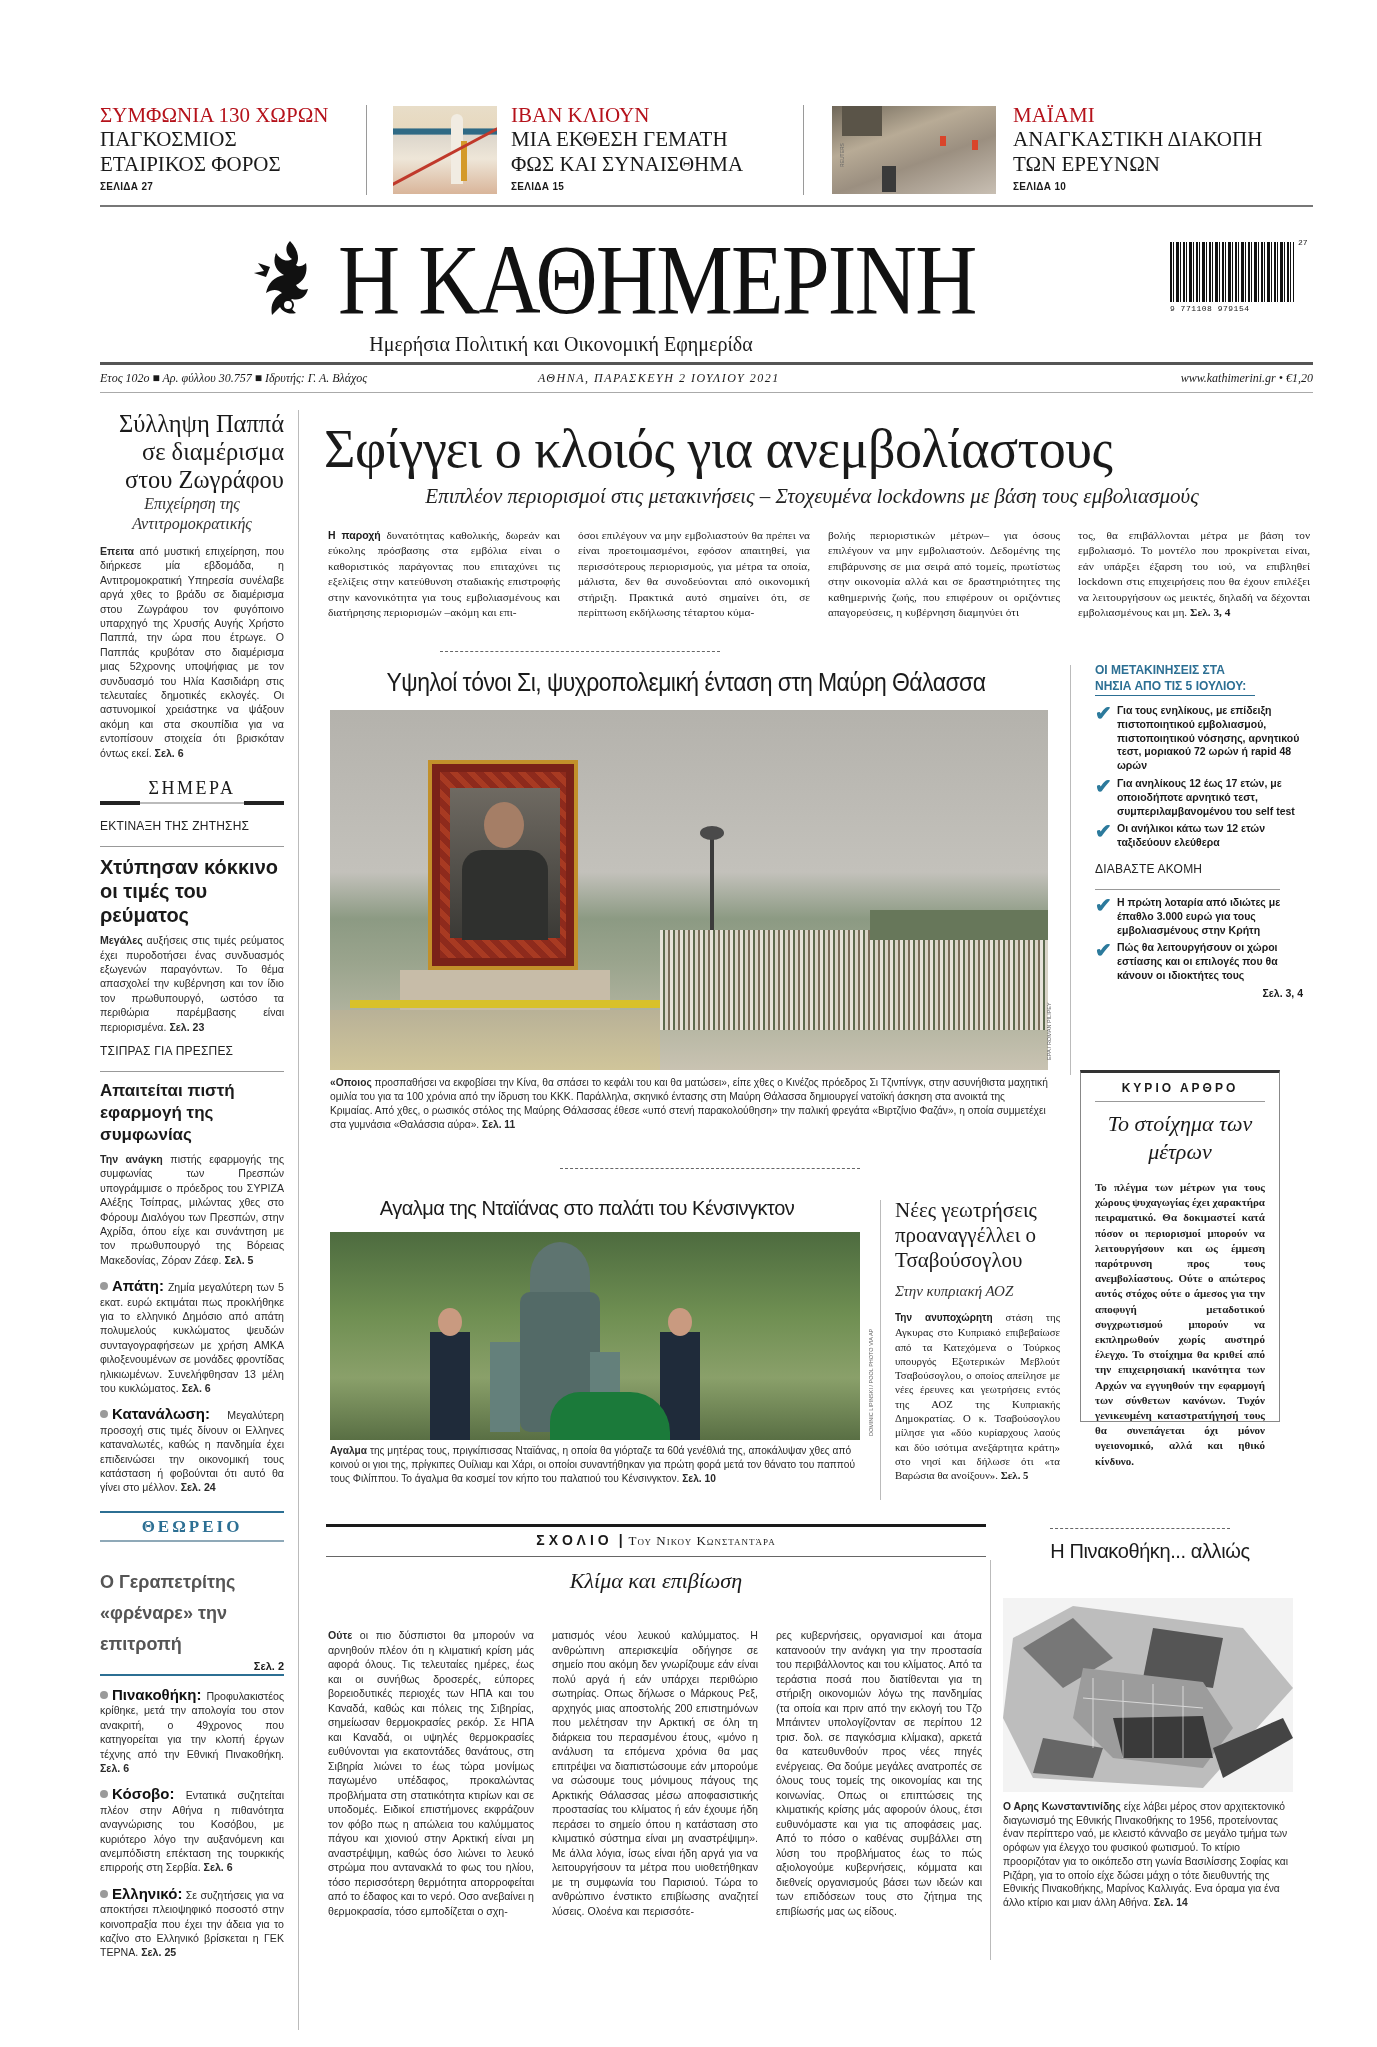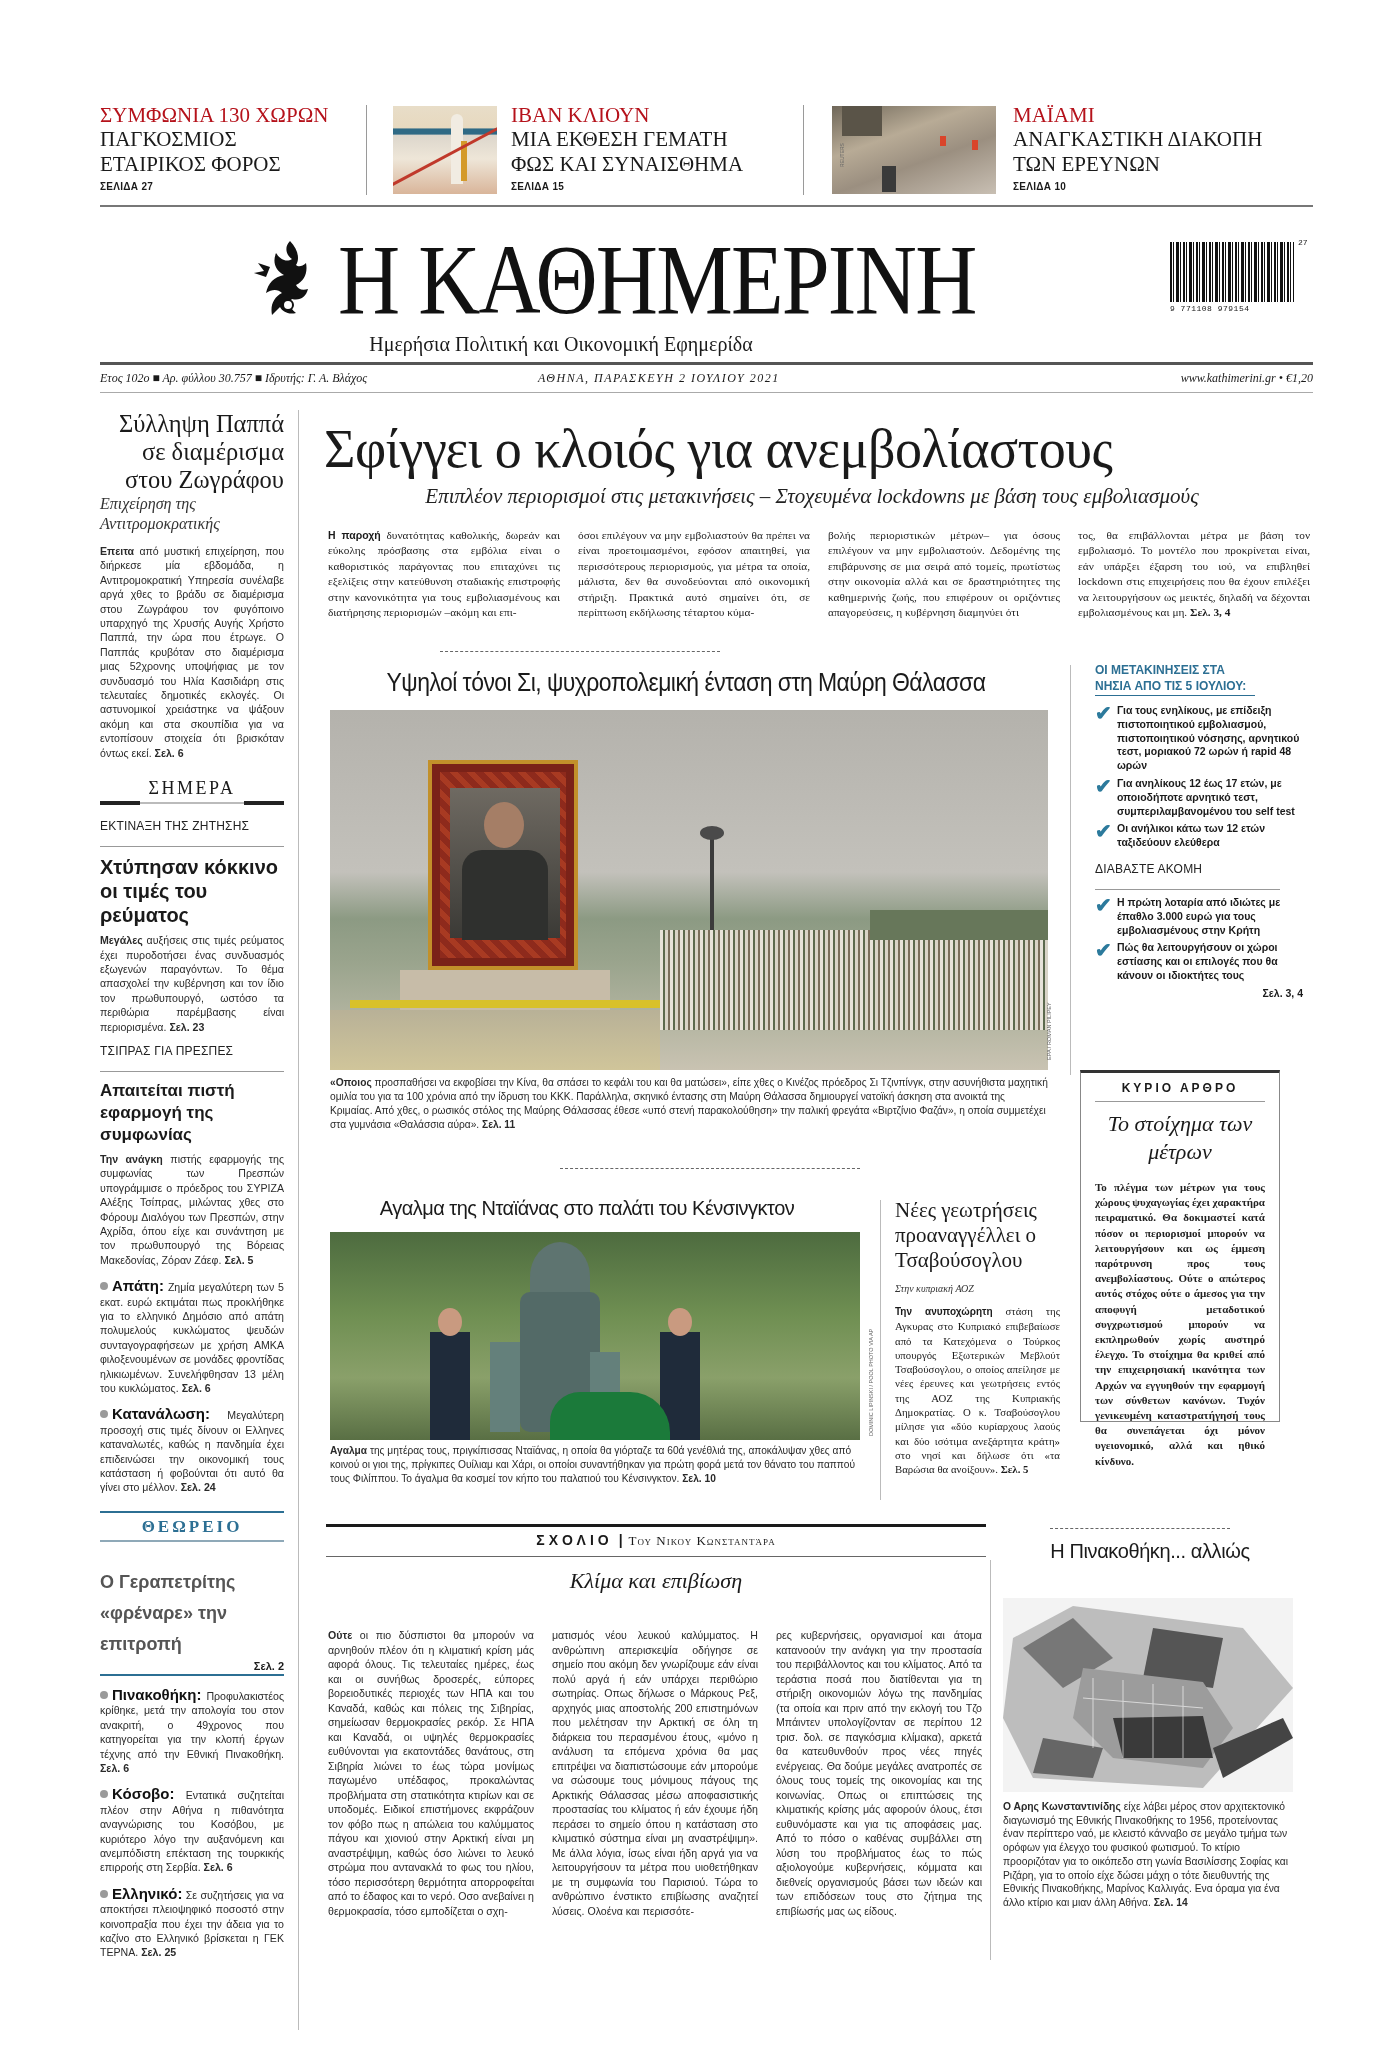--- a/index.html
+++ b/index.html
@@ -100,21 +100,21 @@
 <div class="abs metaline" style="left:100px; top:371px;">Ετος 102ο ■ Αρ. φύλλου 30.757 ■ Ιδρυτής: Γ. Α. Βλάχος</div>
 <div class="abs metaline" style="left:538px; top:371px; letter-spacing:1.5px; font-style:italic;">ΑΘΗΝΑ, ΠΑΡΑΣΚΕΥΗ 2 ΙΟΥΛΙΟΥ 2021</div>
 <div class="abs metaline" style="right:64px; top:371px;">www.kathimerini.gr • €1,20</div>
 <div class="abs" style="left:100px; top:392px; width:1213px; height:1px; background:#aaa;"></div>
 
 <div class="abs" style="left:298px; top:410px; width:1px; height:1620px; background:#bbb;"></div>
 
 <div class="abs" style="left:100px; top:410px; width:184px;">
   <div>
     <div class="serif" style="font-size:24.5px; line-height:28px; text-align:right;">Σύλληψη Παππά σε διαμέρισμα στου Ζωγράφου</div>
-    <div class="serif" style="font-size:16px; line-height:20px; font-style:italic; text-align:left; color:#333;">Επιχείρηση της Αντιτρομοκρατικής</div>
+    <div class="serif" style="font-size:16px; line-height:20px; font-style:italic; text-align:center; color:#333;">Επιχείρηση της Αντιτρομοκρατικής</div>
     <div class="body-sans" style="margin-top:10px;">
       <span class="lead">Επειτα</span><span> από μυστική επιχείρηση, που διήρκεσε μία εβδομάδα, η Αντιτρομοκρατική Υπηρεσία συνέλαβε αργά χθες το βράδυ σε διαμέρισμα στου Ζωγράφου τον φυγόποινο υπαρχηγό της Χρυσής Αυγής Χρήστο Παππά, την ώρα που έτρωγε. Ο Παππάς κρυβόταν στο διαμέρισμα μιας 52χρονης υποψήφιας με τον συνδυασμό του Ηλία Κασιδιάρη στις τελευταίες δημοτικές εκλογές. Οι αστυνομικοί χρειάστηκε να ψάξουν ακόμη και στα σκουπίδια για να εντοπίσουν στοιχεία ότι βρισκόταν όντως εκεί.</span>
       <span class="pg">Σελ. 6</span>
     </div>
   </div>
 
   <div style="margin-top:18px; text-align:center;">
     <div class="serif" style="font-size:18px; letter-spacing:2.5px;">ΣΗΜΕΡΑ</div>
     <div style="display:flex; align-items:center; margin-top:2px;">
       <div style="width:40px; height:4px; background:#222;"></div>
@@ -261,21 +261,21 @@
 <div class="abs" style="left:868px; top:1436px; font-size:5.5px; color:#666; transform:rotate(-90deg); transform-origin:left top; white-space:nowrap;">DOMINIC LIPINSKI / POOL PHOTO VIA AP</div>
 <div class="abs caption" style="left:330px; top:1444px; width:530px;">
   <span class="lead">Αγαλμα</span><span> της μητέρας τους, πριγκίπισσας Νταϊάνας, η οποία θα γιόρταζε τα 60ά γενέθλιά της, αποκάλυψαν χθες από κοινού οι γιοι της, πρίγκιπες Ουίλιαμ και Χάρι, οι οποίοι συναντήθηκαν για πρώτη φορά μετά τον θάνατο του παππού τους Φιλίππου. Το άγαλμα θα κοσμεί τον κήπο του παλατιού του Κένσινγκτον.</span>
   <span class="pg">Σελ. 10</span>
 </div>
 
 <div class="abs" style="left:880px; top:1200px; width:1px; height:300px; background:#bbb;"></div>
 
 <div class="abs" style="left:895px; top:1198px; width:165px;">
   <div class="serif" style="font-size:21px; line-height:25px;">Νέες γεωτρήσεις προαναγγέλλει ο Τσαβούσογλου</div>
-  <div class="serif" style="font-style:italic; font-size:10px; margin-top:10px; color:#333;">Στην κυπριακή ΑΟΖ</div>
+  <div class="serif" style="font-style:italic; font-size:15px; margin-top:10px; color:#333;">Στην κυπριακή ΑΟΖ</div>
   <div class="body-serif" style="margin-top:10px; font-size:10.8px; line-height:14.3px;">
     <span class="lead" style="font-family:'Liberation Sans',sans-serif; font-size:10px;">Την ανυποχώρητη</span><span> στάση της Αγκυρας στο Κυπριακό επιβεβαίωσε από τα Κατεχόμενα ο Τούρκος υπουργός Εξωτερικών Μεβλούτ Τσαβούσογλου, ο οποίος απείλησε με νέες έρευνες και γεωτρήσεις εντός της ΑΟΖ της Κυπριακής Δημοκρατίας. Ο κ. Τσαβούσογλου μίλησε για «δύο κυρίαρχους λαούς και δύο ισότιμα ανεξάρτητα κράτη» στο νησί και δήλωσε ότι «τα Βαρώσια θα ανοίξουν».</span>
     <span class="pg">Σελ. 5</span>
   </div>
 </div>
 
 <div class="abs" style="left:326px; top:1524px; width:660px; height:3px; background:#1a1a1a;"></div>
 <div class="abs" style="left:326px; top:1532px; width:660px; text-align:center; display:flex; justify-content:center; align-items:baseline; gap:6px;">
   <span style="font-family:'Liberation Sans',sans-serif; font-weight:bold; font-size:14px; letter-spacing:4px;">ΣΧΟΛΙΟ</span>
   <span style="font-weight:bold; font-size:14px;">|</span>

